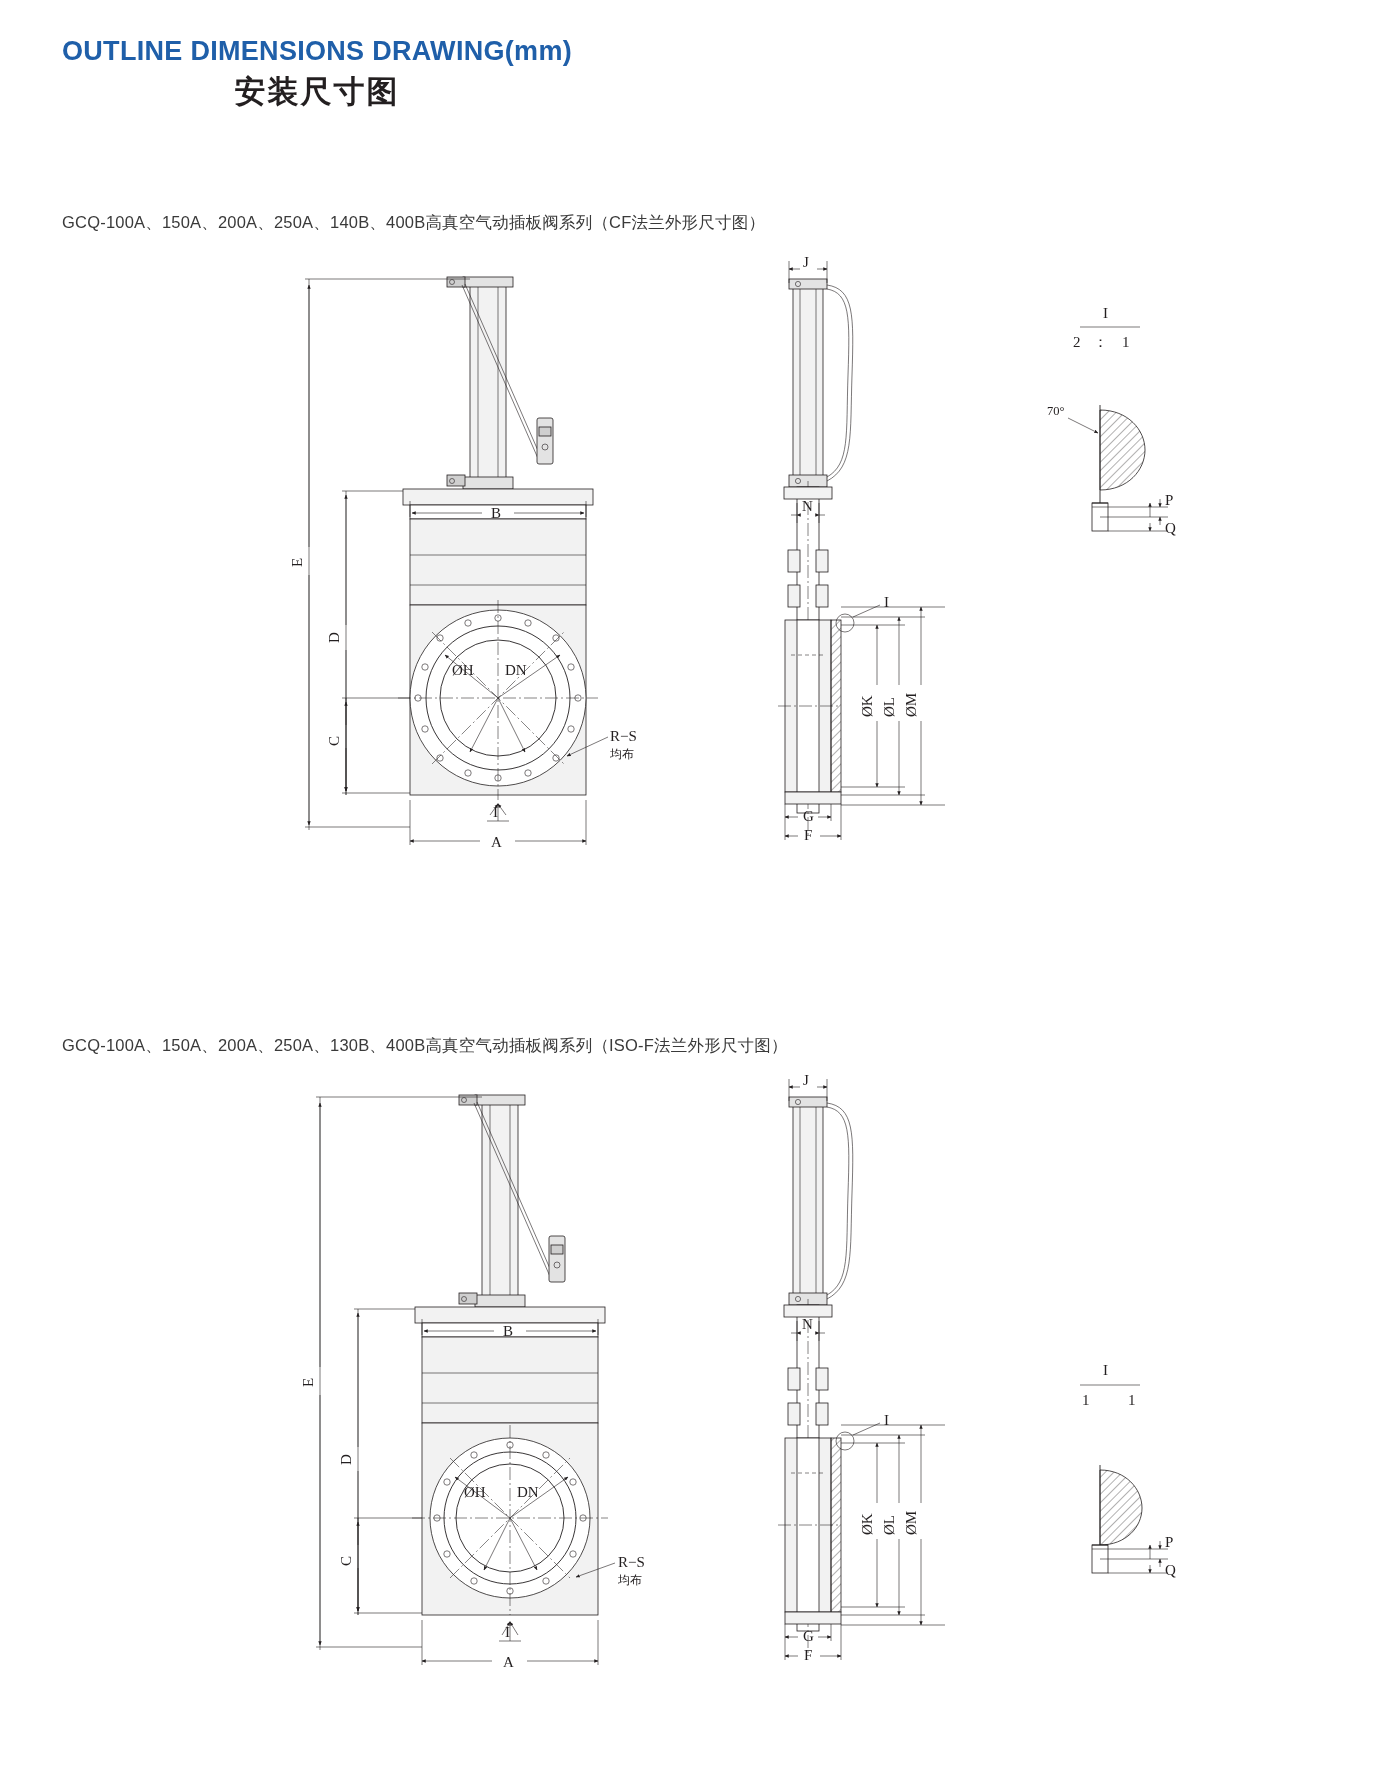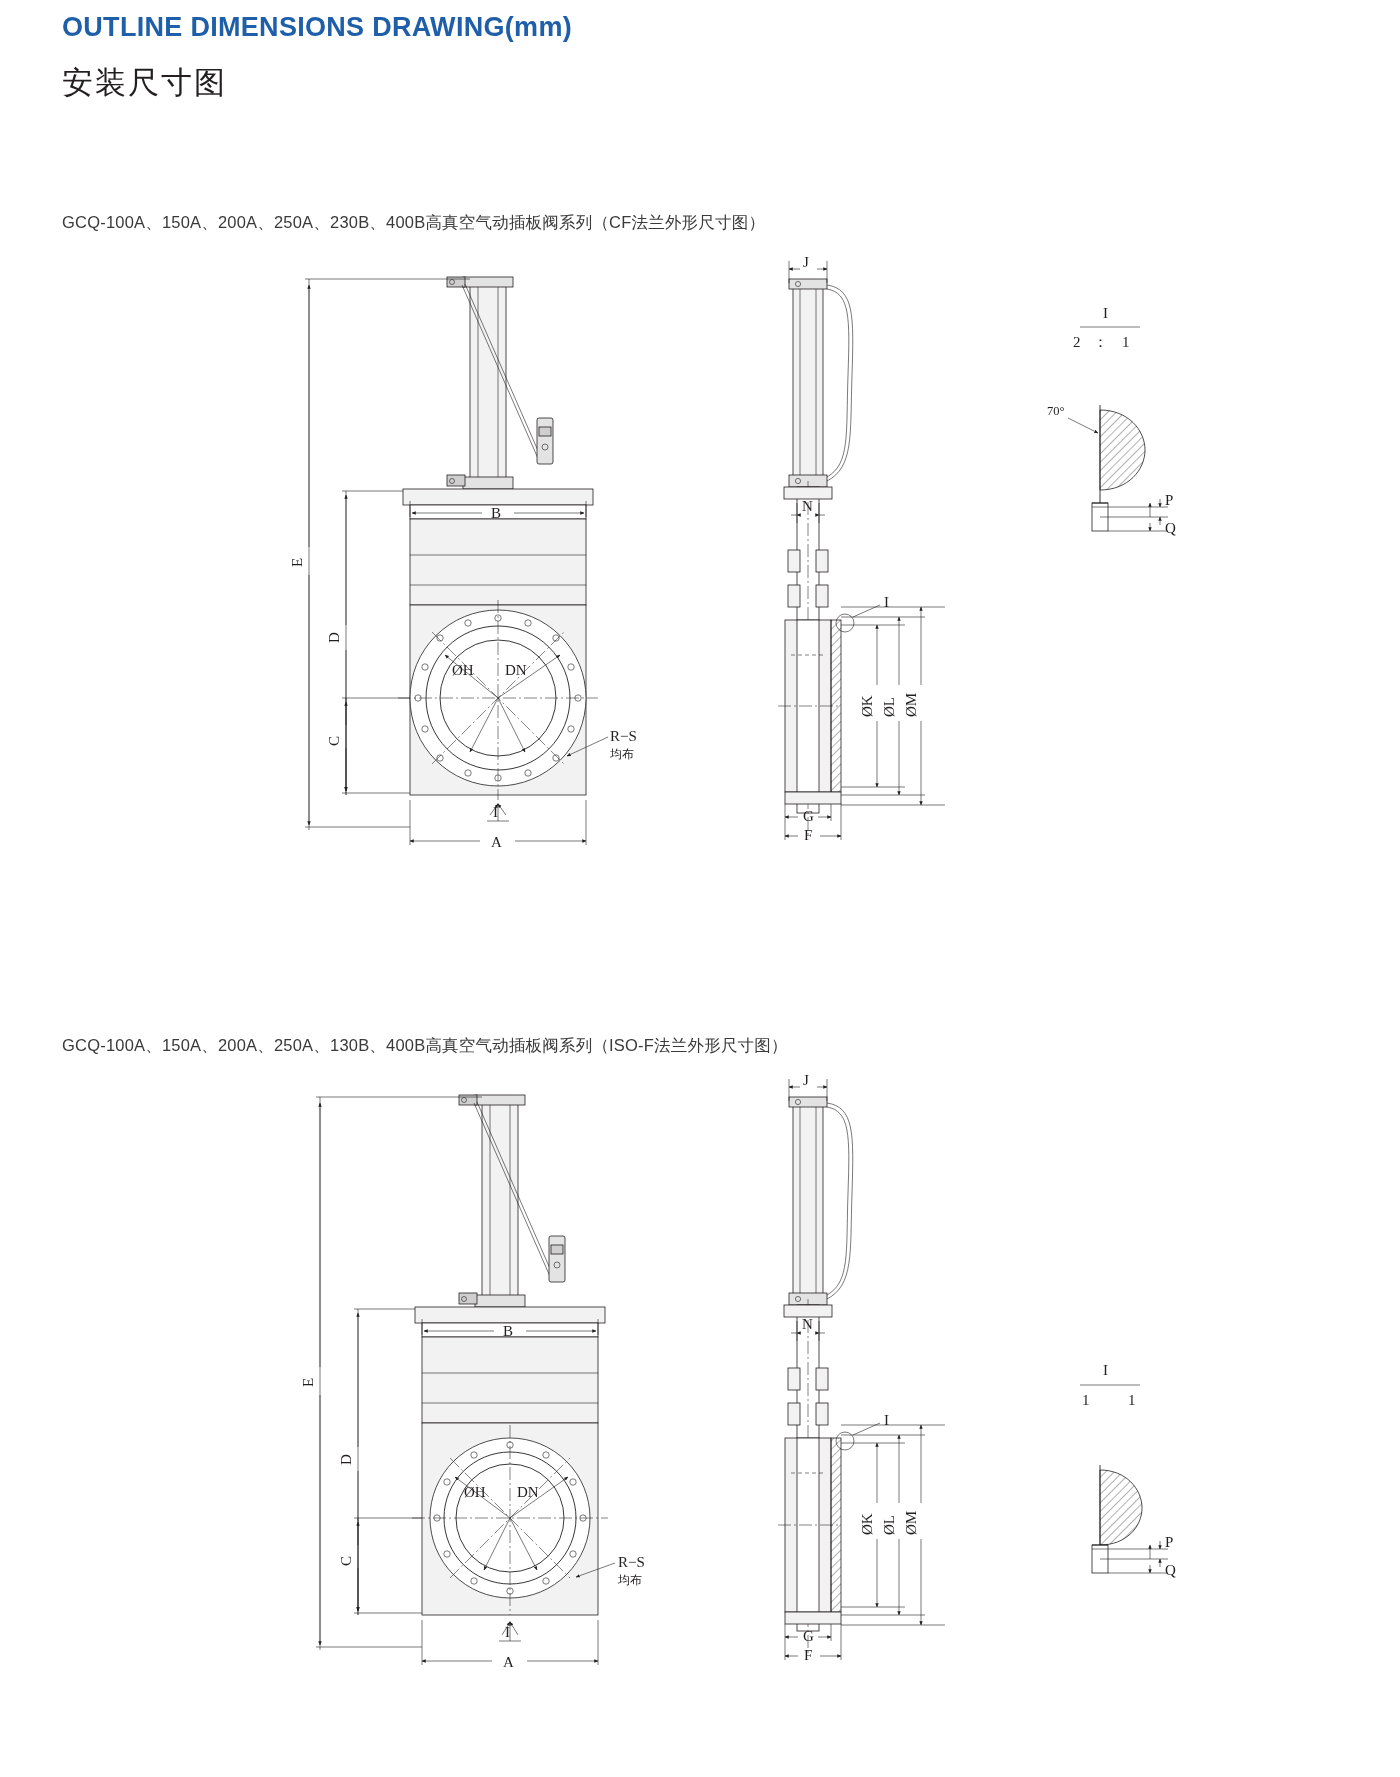--- a/index.html
+++ b/index.html
@@ -13,37 +13,38 @@
     position: relative;
     font-family: "Liberation Sans", sans-serif;
     color: #231f20;
     overflow: hidden;
   }
 
   
   .header {
     position: absolute;
     left: 62px;
-    top: 12px;
+    top: 36px;
+    text-align: center;
   }
   .title-en {
     font-size: 27px;
     font-weight: bold;
     color: #1f5fa9;
     letter-spacing: 0.3px;
     line-height: 1.15;
     white-space: nowrap;
   }
   .title-cn {
     font-size: 31px;
-    font-weight: normal;
+    font-weight: bold;
     color: #231f20;
     letter-spacing: 2px;
     line-height: 1.3;
-    margin-top: 20px;
+    margin-top: 5px;
   }
 
   
   .caption {
     position: absolute;
     font-size: 16.5px;
     color: #3a3a3a;
     letter-spacing: 0.2px;
     white-space: nowrap;
   }
@@ -92,21 +93,21 @@
   }
 </style>
 </head>
 <body>
 
 <div class="header">
   <div class="title-en">OUTLINE DIMENSIONS DRAWING(mm)</div>
   <div class="title-cn">安装尺寸图</div>
 </div>
 
-<div class="caption" id="caption-1">GCQ-100A、150A、200A、250A、230B、400B高真空气动插板阀系列（CF法兰外形尺寸图）</div>
+<div class="caption" id="caption-1">GCQ-100A、150A、200A、250A、140B、400B高真空气动插板阀系列（CF法兰外形尺寸图）</div>
 
 <div class="drawing" id="drawing-1">
 <svg width="1400" height="660" viewBox="0 0 1400 660" xmlns="http://www.w3.org/2000/svg">
   <defs>
     <pattern id="hatch45" width="6" height="6" patternUnits="userSpaceOnUse" patternTransform="rotate(45)">
       <line x1="0" y1="0" x2="0" y2="6" stroke="#231f20" stroke-width="0.7"></line>
     </pattern>
     <marker id="ar1" viewBox="0 0 10 10" refX="9" refY="5" markerWidth="7" markerHeight="7" orient="auto">
       <path d="M0,1 L10,5 L0,9 z" fill="#231f20"></path>
     </marker>

